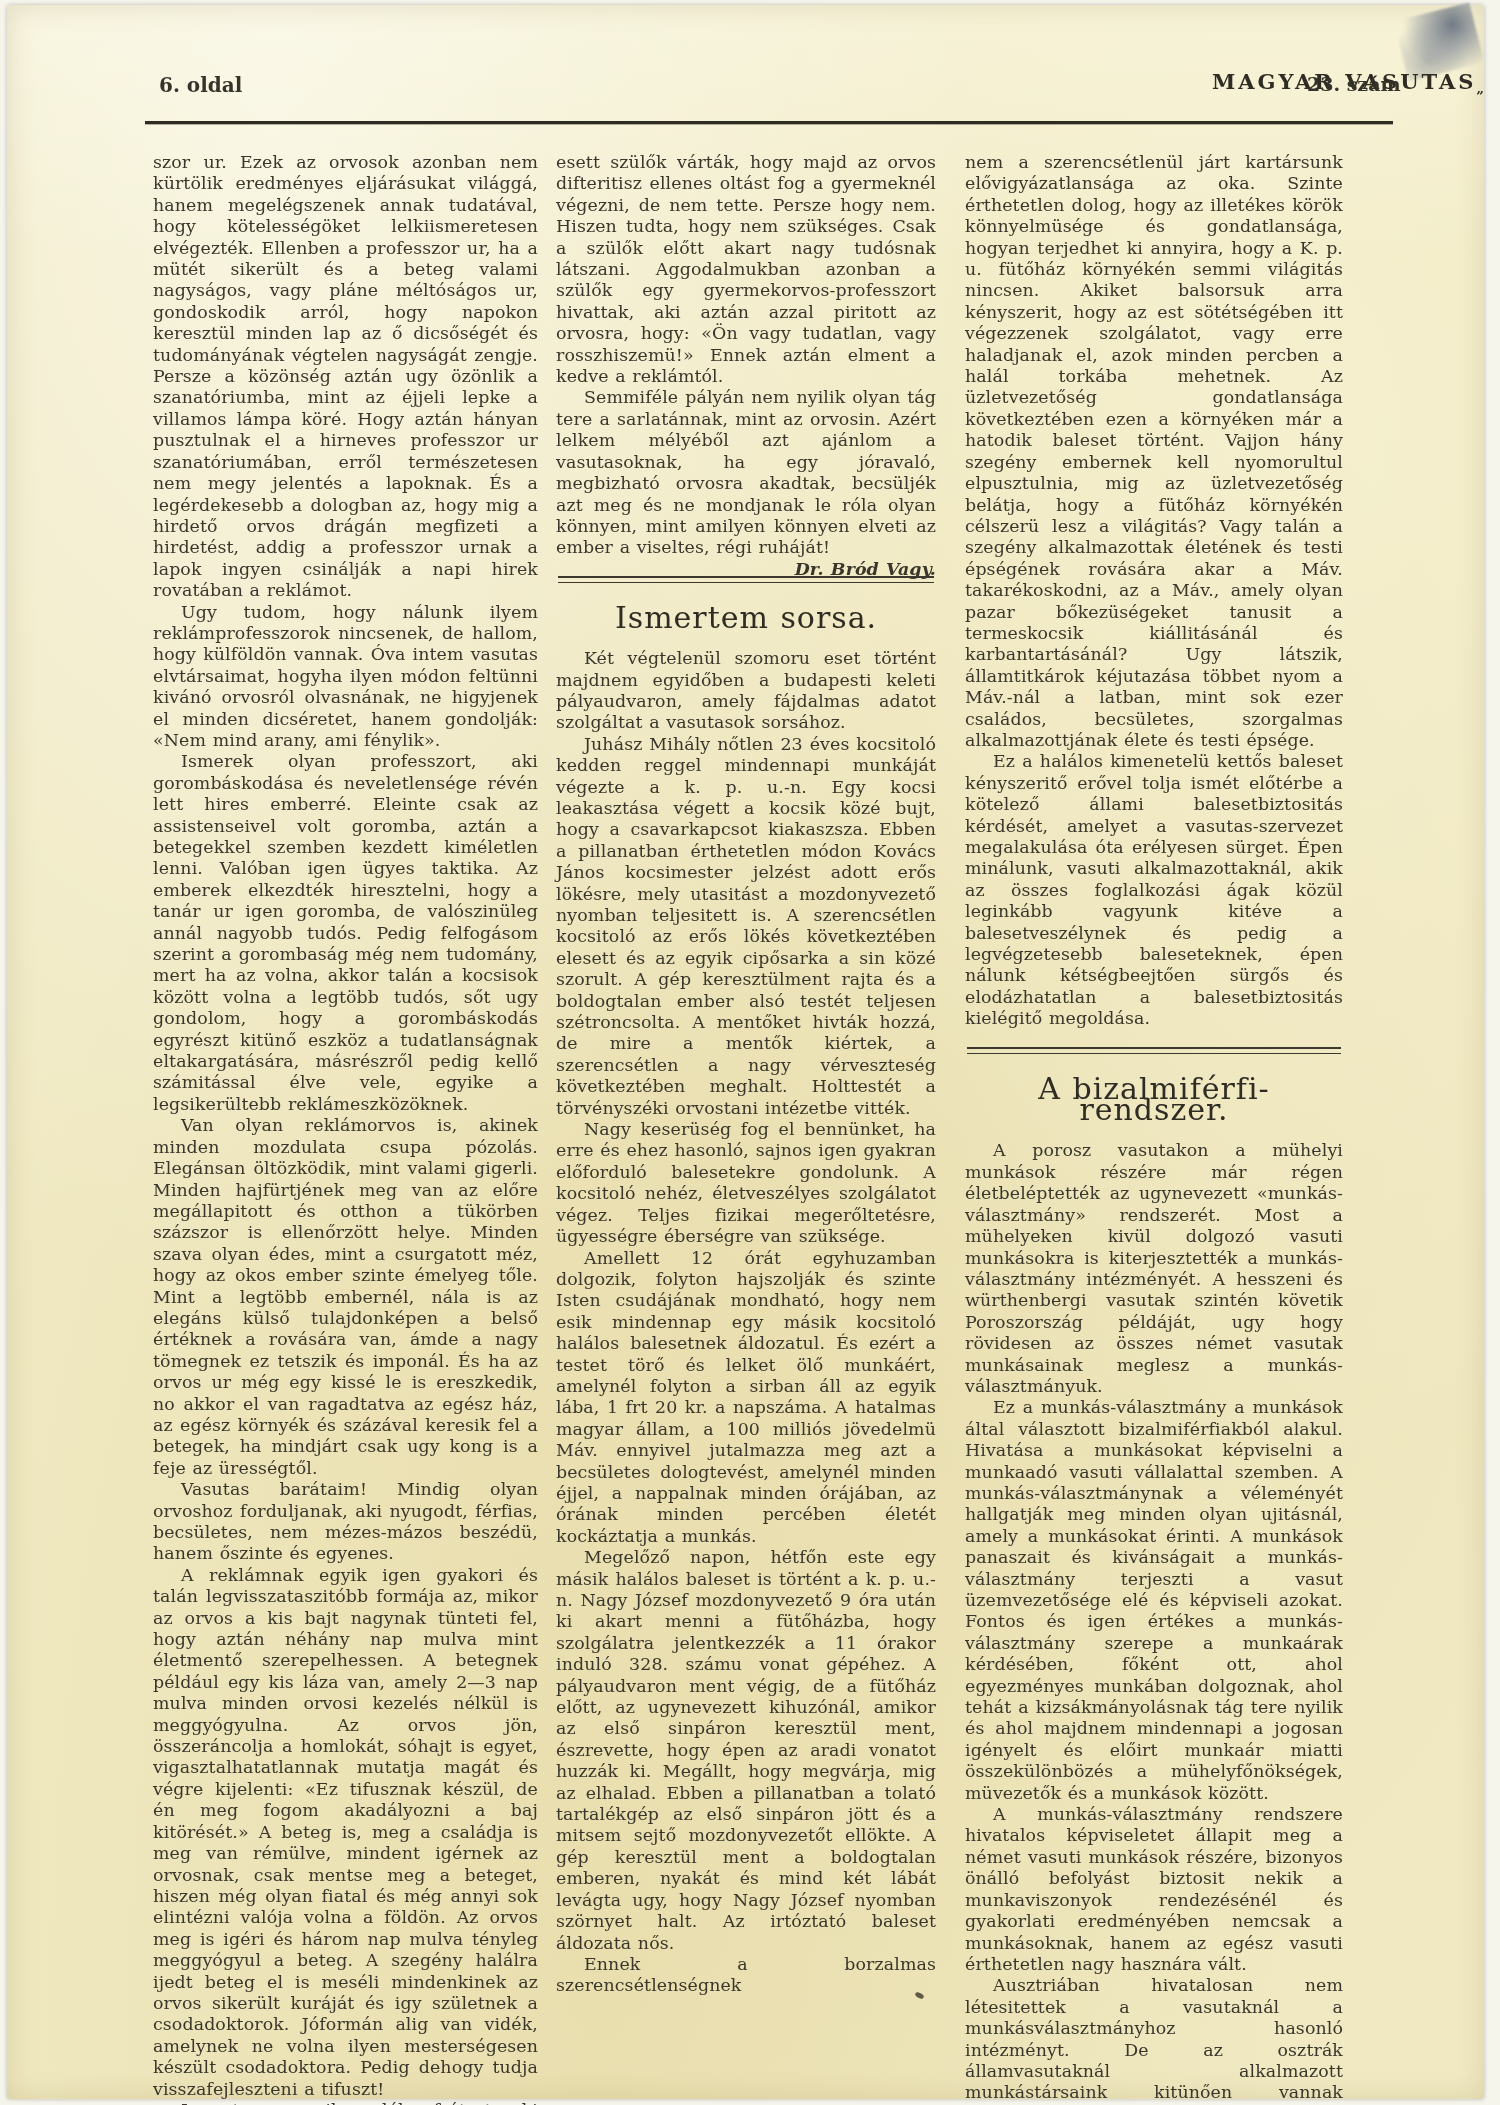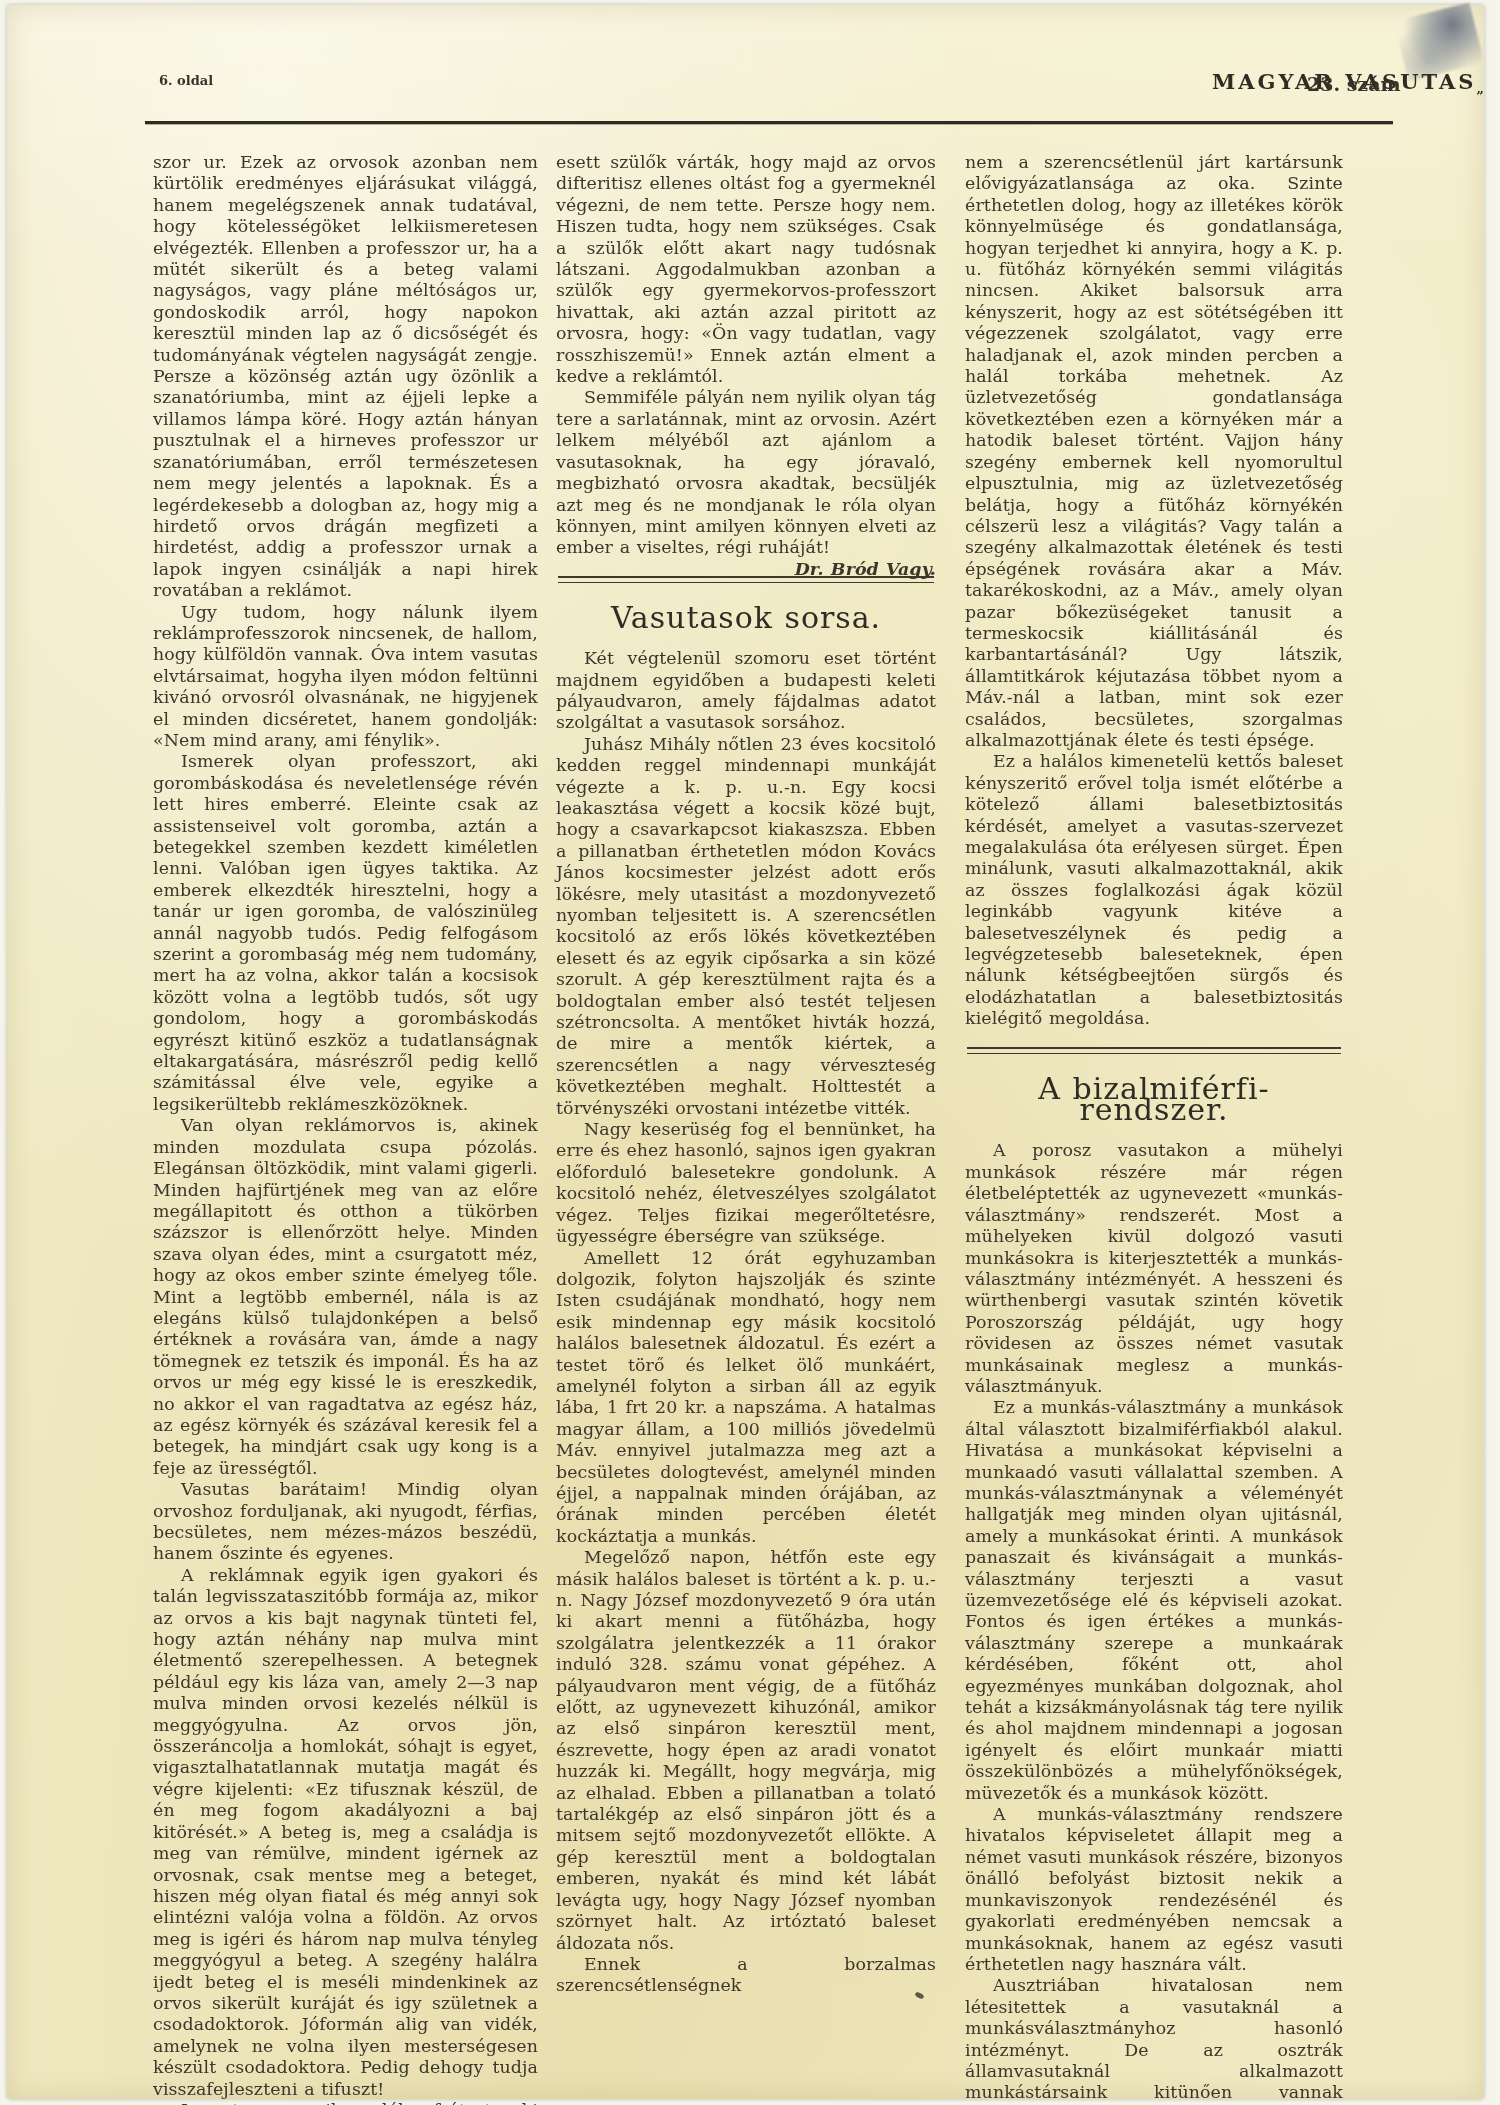--- a/index.html
+++ b/index.html
@@ -15,21 +15,21 @@
            linear-gradient(180deg, rgba(255,255,245,0.35), rgba(0,0,0,0) 12%);
          box-shadow: inset 0 0 28px rgba(120,100,40,0.18), 0 0 4px rgba(0,0,0,0.25);
          border-radius:3px;}
   .stain{position:absolute;right:6px;top:6px;width:78px;height:62px;
          background:
            radial-gradient(circle at 72% 28%, rgba(90,102,120,0.85) 0%, rgba(110,120,138,0.5) 34%, transparent 68%),
            radial-gradient(circle at 30% 75%, rgba(120,128,142,0.5) 0%, transparent 55%);
          transform:rotate(-14deg);filter:blur(1px);}
   .speck{position:absolute;left:908px;top:1988px;width:9px;height:5px;border-radius:50%;
          background:rgba(60,55,40,0.8);transform:rotate(25deg);}
-  .pageno{position:absolute;left:152px;top:68px;font-size:13px;font-weight:bold;color:#36332a;}
+  .pageno{position:absolute;left:152px;top:68px;font-size:20px;font-weight:bold;color:#36332a;}
   .masthead{position:absolute;left:0;top:64px;width:100%;text-align:right;
             font-size:21px;font-weight:bold;letter-spacing:3px;color:#2f2c24;}
   .mmark{font-size:13px;letter-spacing:0;vertical-align:-4px;}
   .issue{position:absolute;left:1300px;top:68px;font-size:19px;font-weight:bold;color:#36332a;}
   .hrule{position:absolute;left:138px;top:116px;width:1248px;height:3px;background:#2e2b23;
          box-shadow:0 1px 0 rgba(46,43,35,0.35);}
   .col{position:absolute;top:147px;font-size:17.4px;line-height:21.4px;color:#3a362b;
        text-align:justify;letter-spacing:0.1px;word-spacing:1px;}
   #c1{left:146px;width:385px;}
   #c2{left:549px;width:380px;}
@@ -66,21 +66,21 @@
       <p class="ind">Ismertem egy ilyen léha frátert, aki azonban igen alaposan megjárta. Egy kis gyermeknek ugynevezett tüszök mandulalobja volt. Ráfogta, hogy difteritisz. Igérte, hogy ő ezt 3 nap alatt meggyógyitja. A kétségbe-</p>
     </div>
 
     <div class="col" id="c2">
       <p class="cont">esett szülők várták, hogy majd az orvos difteritisz ellenes oltást fog a gyermeknél végezni, de nem tette. Persze hogy nem. Hiszen tudta, hogy nem szükséges. Csak a szülők előtt akart nagy tudósnak látszani. Aggodalmukban azonban a szülők egy gyermekorvos-professzort hivattak, aki aztán azzal piritott az orvosra, hogy: «Ön vagy tudatlan, vagy rosszhiszemü!» Ennek aztán elment a kedve a reklámtól.</p>
       <p class="ind">
         <span>Semmiféle pályán nem nyilik olyan tág tere a sarlatánnak, mint az orvosin. Azért lelkem mélyéből azt ajánlom a vasutasoknak, ha egy jóravaló, megbizható orvosra akadtak, becsüljék azt meg és ne mondjanak le róla olyan könnyen, mint amilyen könnyen elveti az ember a viseltes, régi ruháját!</span>
         <span class="signature">Dr. Bród Vagy.</span>
       </p>
       <div class="sep"></div>
-      <h2 class="art">Vasutasok sorsa.</h2>
+      <h2 class="art">Ismertem sorsa.</h2>
       <p class="ind">Két végtelenül szomoru eset történt majdnem egyidőben a budapesti keleti pályaudvaron, amely fájdalmas adatot szolgáltat a vasutasok sorsához.</p>
       <p class="ind">Juhász Mihály nőtlen 23 éves kocsitoló kedden reggel mindennapi munkáját végezte a k. p. u.-n. Egy kocsi leakasztása végett a kocsik közé bujt, hogy a csavarkapcsot kiakaszsza. Ebben a pillanatban érthetetlen módon Kovács János kocsimester jelzést adott erős lökésre, mely utasitást a mozdonyvezető nyomban teljesitett is. A szerencsétlen kocsitoló az erős lökés következtében elesett és az egyik cipősarka a sin közé szorult. A gép keresztülment rajta és a boldogtalan ember alsó testét teljesen szétroncsolta. A mentőket hivták hozzá, de mire a mentők kiértek, a szerencsétlen a nagy vérveszteség következtében meghalt. Holttestét a törvényszéki orvostani intézetbe vitték.</p>
       <p class="ind">Nagy keserüség fog el bennünket, ha erre és ehez hasonló, sajnos igen gyakran előforduló balesetekre gondolunk. A kocsitoló nehéz, életveszélyes szolgálatot végez. Teljes fizikai megerőltetésre, ügyességre éberségre van szüksége.</p>
       <p class="ind">Amellett 12 órát egyhuzamban dolgozik, folyton hajszolják és szinte Isten csudájának mondható, hogy nem esik mindennap egy másik kocsitoló halálos balesetnek áldozatul. És ezért a testet törő és lelket ölő munkáért, amelynél folyton a sirban áll az egyik lába, 1 frt 20 kr. a napszáma. A hatalmas magyar állam, a 100 milliós jövedelmü Máv. ennyivel jutalmazza meg azt a becsületes dologtevést, amelynél minden éjjel, a nappalnak minden órájában, az órának minden percében életét kockáztatja a munkás.</p>
       <p class="ind">Megelőző napon, hétfőn este egy másik halálos baleset is történt a k. p. u.-n. Nagy József mozdonyvezető 9 óra után ki akart menni a fütőházba, hogy szolgálatra jelentkezzék a 11 órakor induló 328. számu vonat gépéhez. A pályaudvaron ment végig, de a fütőház előtt, az ugynevezett kihuzónál, amikor az első sinpáron keresztül ment, észrevette, hogy épen az aradi vonatot huzzák ki. Megállt, hogy megvárja, mig az elhalad. Ebben a pillanatban a tolató tartalékgép az első sinpáron jött és a mitsem sejtő mozdonyvezetőt ellökte. A gép keresztül ment a boldogtalan emberen, nyakát és mind két lábát levágta ugy, hogy Nagy József nyomban szörnyet halt. Az irtóztató baleset áldozata nős.</p>
       <p class="ind">Ennek a borzalmas szerencsétlenségnek</p>
     </div>
 
     <div class="col" id="c3">
       <p class="cont">nem a szerencsétlenül járt kartársunk elővigyázatlansága az oka. Szinte érthetetlen dolog, hogy az illetékes körök könnyelmüsége és gondatlansága, hogyan terjedhet ki annyira, hogy a K. p. u. fütőház környékén semmi világitás nincsen. Akiket balsorsuk arra kényszerit, hogy az est sötétségében itt végezzenek szolgálatot, vagy erre haladjanak el, azok minden percben a halál torkába mehetnek. Az üzletvezetőség gondatlansága következtében ezen a környéken már a hatodik baleset történt. Vajjon hány szegény embernek kell nyomorultul elpusztulnia, mig az üzletvezetőség belátja, hogy a fütőház környékén célszerü lesz a világitás? Vagy talán a szegény alkalmazottak életének és testi épségének rovására akar a Máv. takarékoskodni, az a Máv., amely olyan pazar bőkezüségeket tanusit a termeskocsik kiállitásánál és karbantartásánál? Ugy látszik, államtitkárok kéjutazása többet nyom a Máv.-nál a latban, mint sok ezer családos, becsületes, szorgalmas alkalmazottjának élete és testi épsége.</p>

